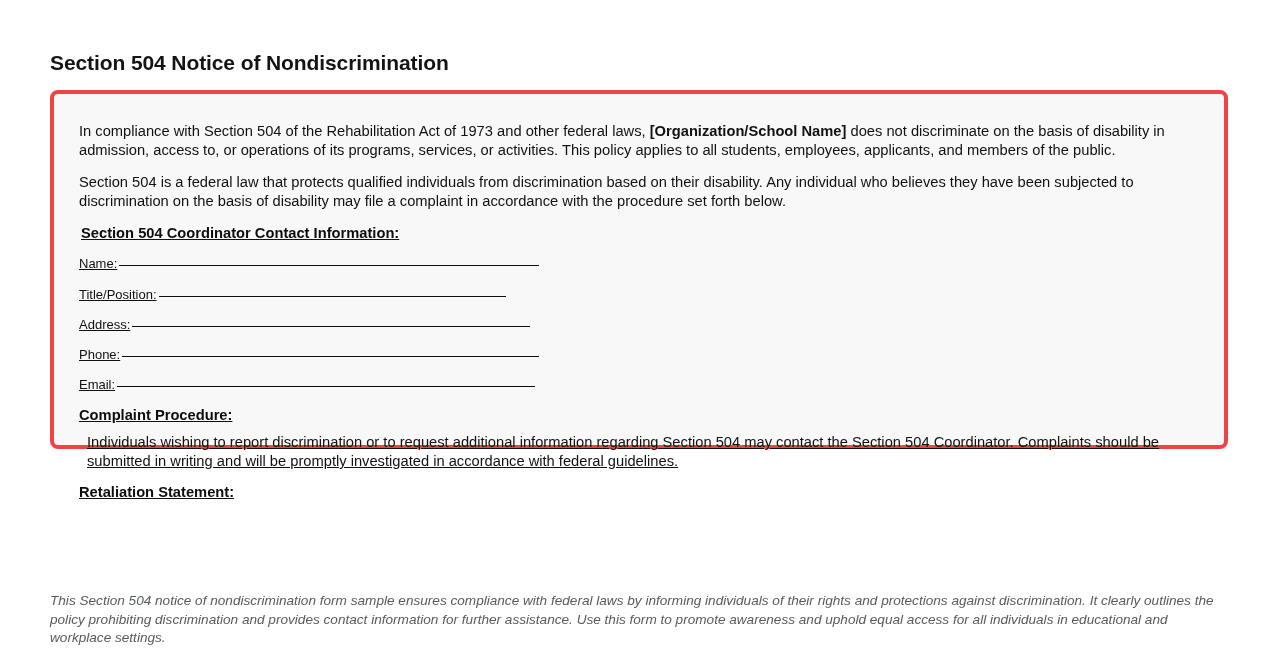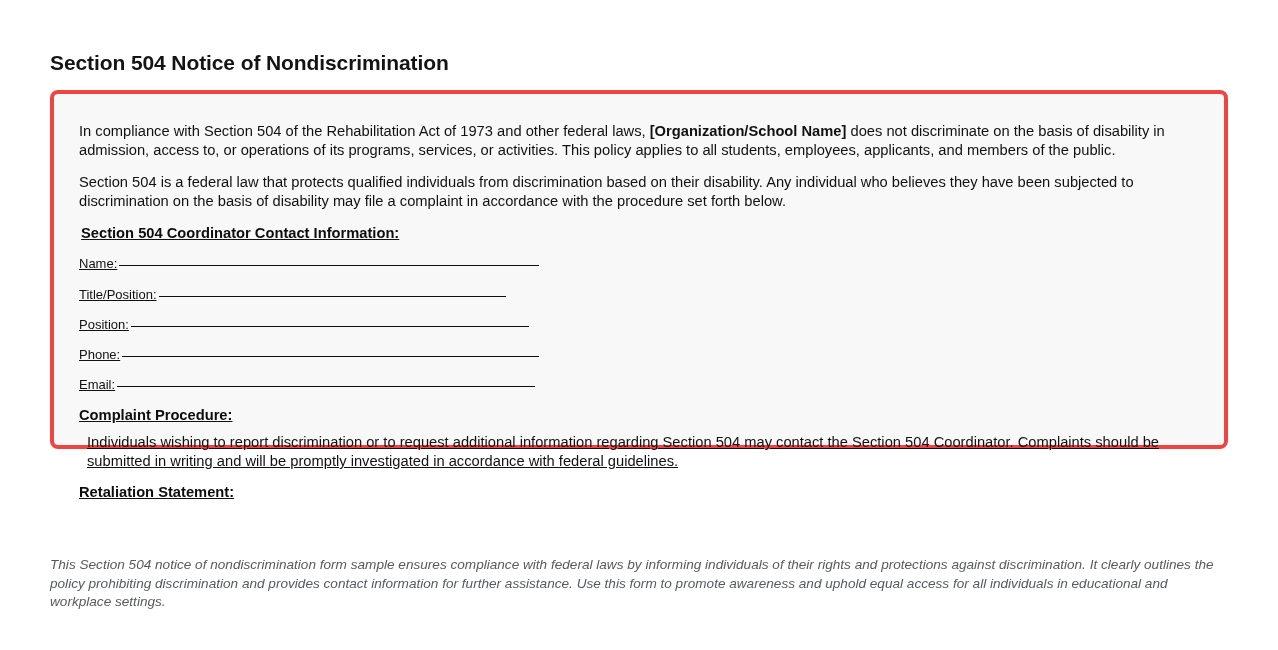--- a/index.html
+++ b/index.html
@@ -93,21 +93,21 @@
   .contact-rule {
     display: inline-block;
     vertical-align: 2px;
     border-bottom: 1.4px solid #0d0d0d;
     height: 0;
     margin-left: 2px;
   }
   .footer-note {
     position: absolute;
     left: 50px;
-    top: 556px;
+    top: 592px;
     width: 1165px;
     font-size: 13.6px;
     font-style: italic;
     line-height: 18.5px;
     color: #555b5e;
   }
 </style>
 </head>
 <body>
 
@@ -119,21 +119,21 @@
 
     <p class="body-text para"><span>In compliance with Section 504 of the Rehabilitation Act of 1973 and other federal laws, </span><span class="strong-inline">[Organization/School Name]</span><span> does not discriminate on the basis of disability in admission, access to, or operations of its programs, services, or activities. This policy applies to all students, employees, applicants, and members of the public.</span></p>
 
     <p class="body-text para">Section 504 is a federal law that protects qualified individuals from discrimination based on their disability. Any individual who believes they have been subjected to discrimination on the basis of disability may file a complaint in accordance with the procedure set forth below.</p>
 
     <div class="section-block">
       <div class="section-heading indented">Section 504 Coordinator Contact Information:</div>
       <div class="contact-fields">
         <div class="contact-row"><span class="contact-label">Name:</span><span class="contact-rule" style="width:420px"></span></div>
         <div class="contact-row"><span class="contact-label">Title/Position:</span><span class="contact-rule" style="width:347px"></span></div>
-        <div class="contact-row"><span class="contact-label">Position:</span><span class="contact-rule" style="width:398px"></span></div>
+        <div class="contact-row"><span class="contact-label">Address:</span><span class="contact-rule" style="width:398px"></span></div>
         <div class="contact-row"><span class="contact-label">Phone:</span><span class="contact-rule" style="width:417px"></span></div>
         <div class="contact-row"><span class="contact-label">Email:</span><span class="contact-rule" style="width:418px"></span></div>
       </div>
     </div>
 
     <div class="section-block">
       <div class="section-heading">Complaint Procedure:</div>
       <p class="section-body">Individuals wishing to report discrimination or to request additional information regarding Section 504 may contact the Section 504 Coordinator. Complaints should be submitted in writing and will be promptly investigated in accordance with federal guidelines.</p>
     </div>
 

